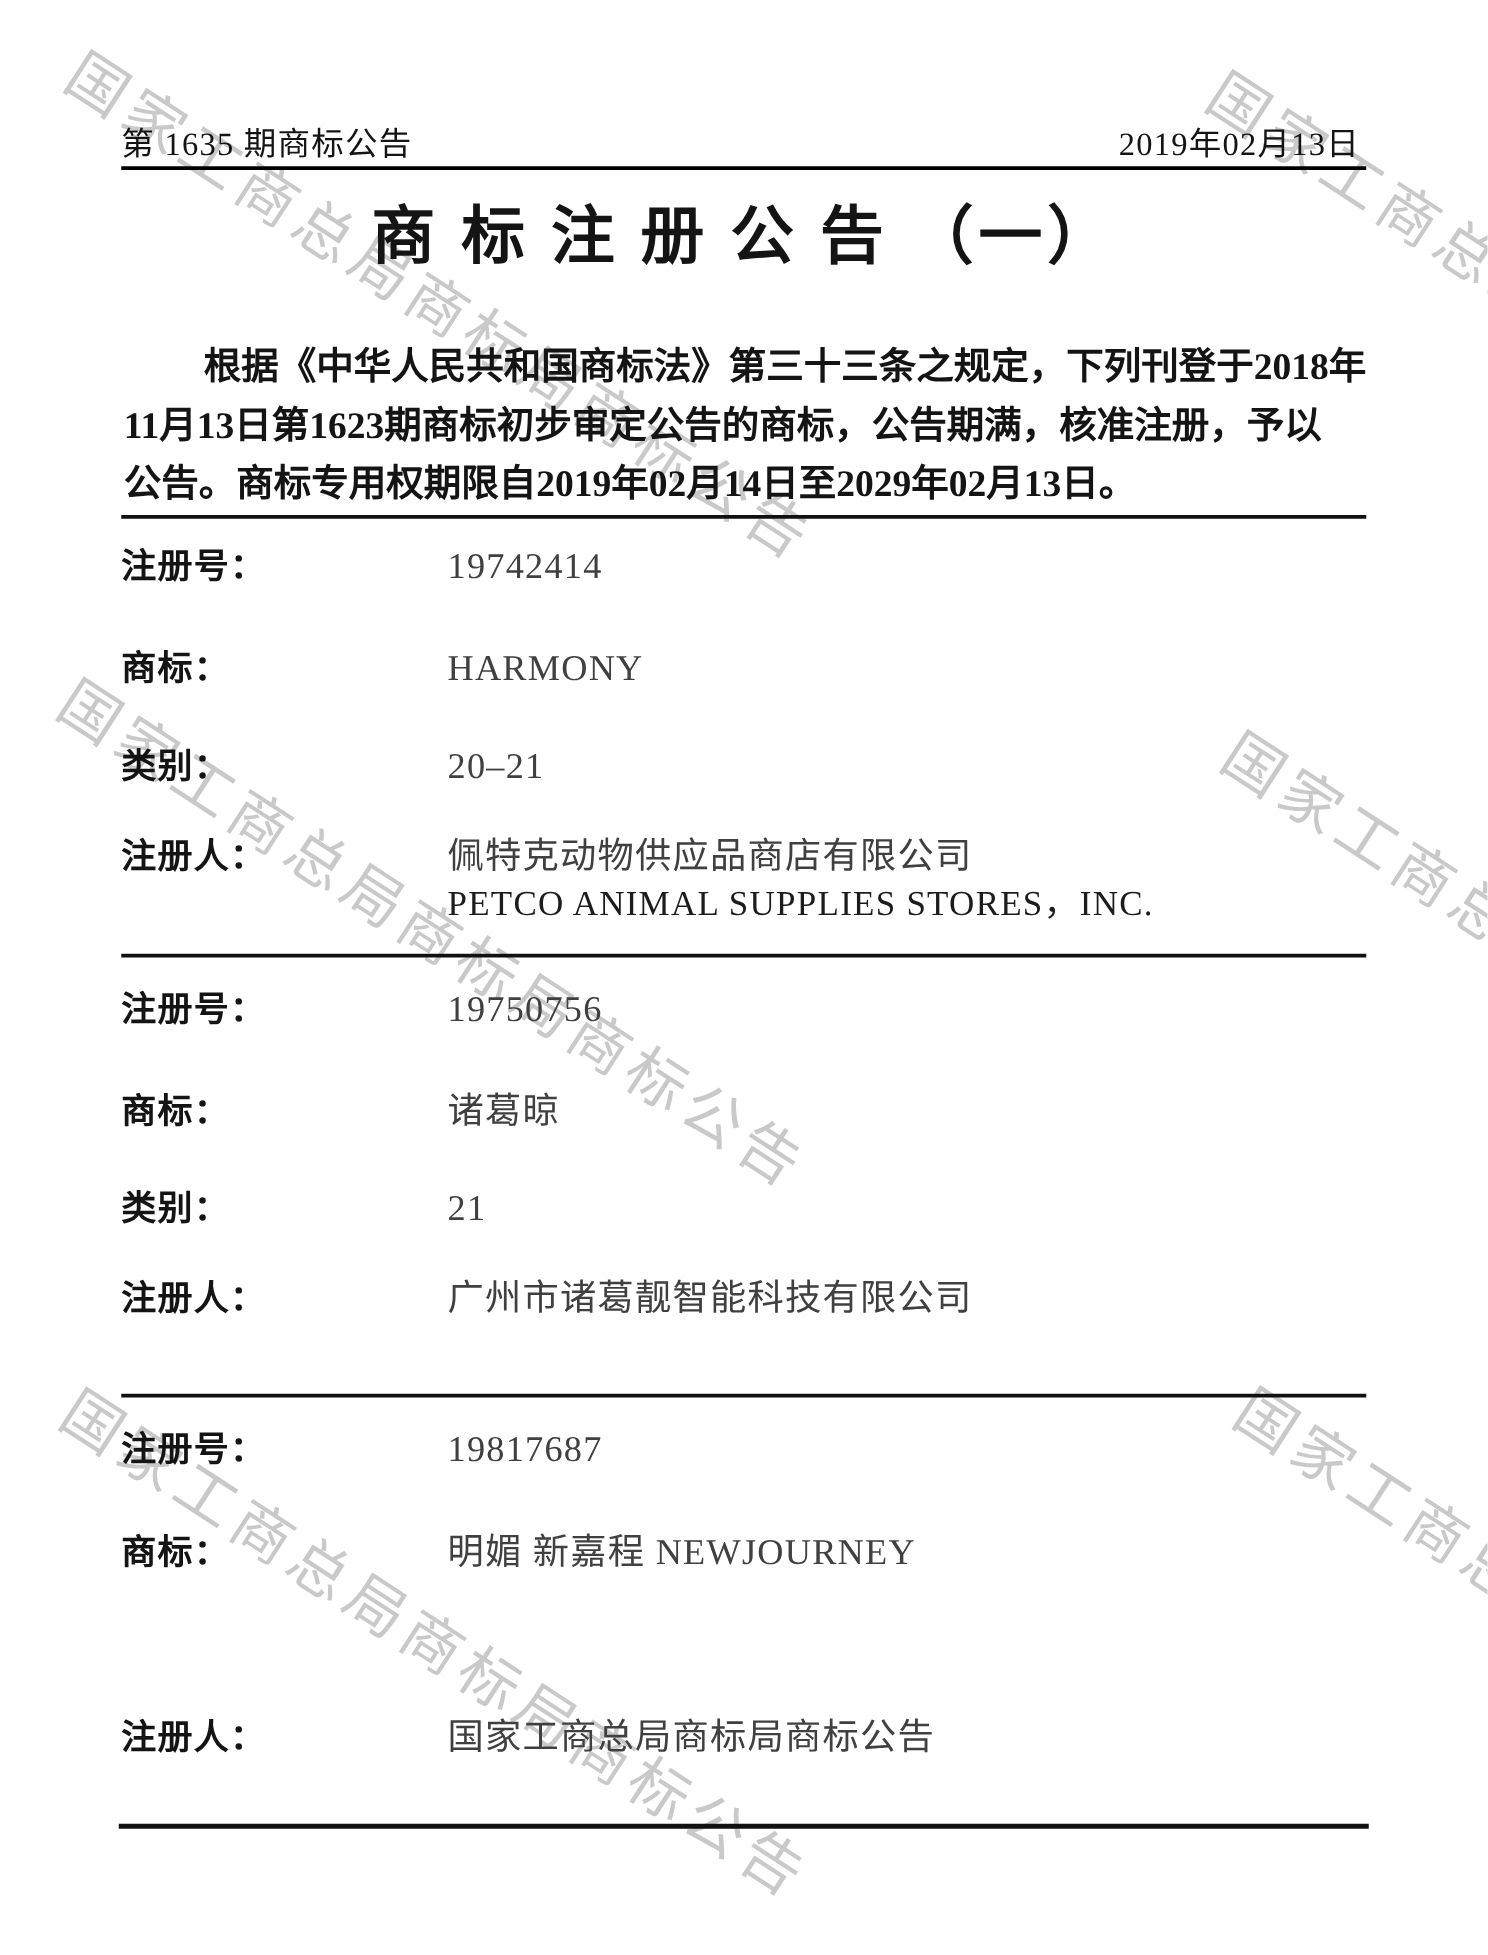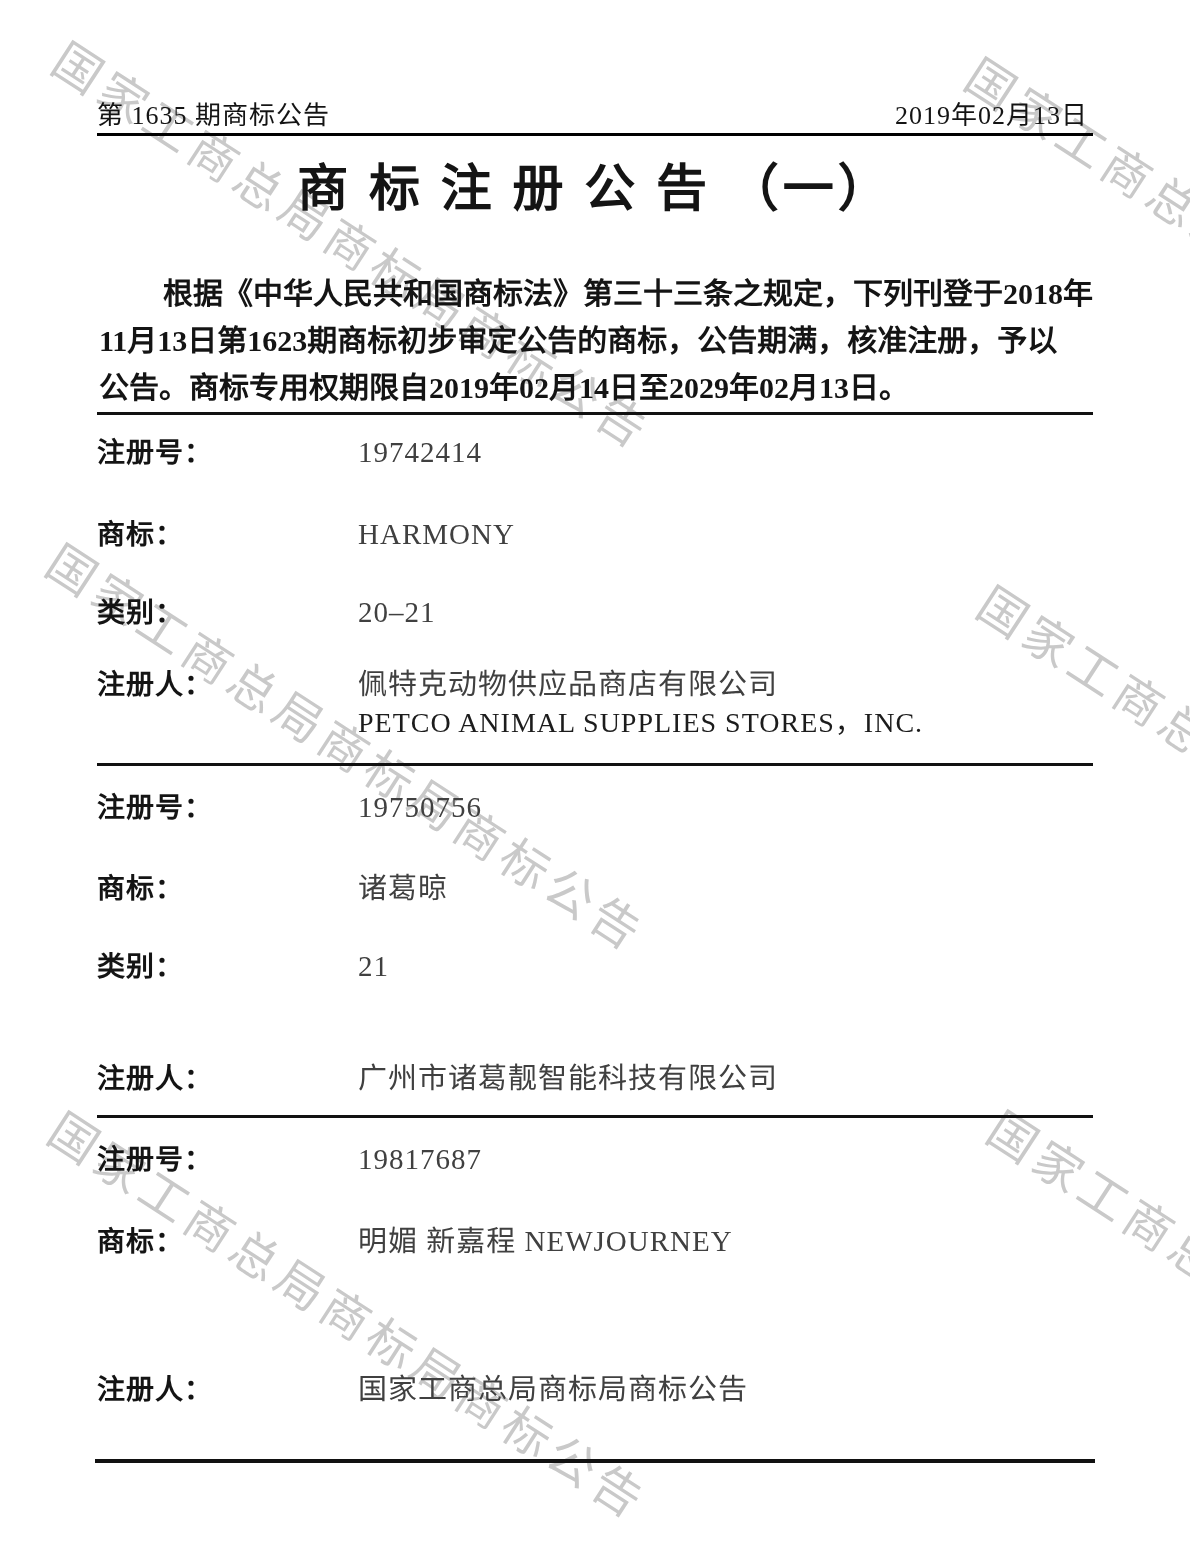--- a/index.html
+++ b/index.html
@@ -69,21 +69,21 @@
     font-size:29px;
     letter-spacing:1px;
     color:#404040;
   }
   .val-en{
     position:absolute;left:358px;
     font-size:28px;letter-spacing:1px;color:#1c1c1c;white-space:nowrap;
   }
   
   .e1-reg{top:430px;} .e1-tm{top:512px;} .e1-cat{top:590px;} .e1-own{top:660px;} .e1-own-en{top:700px;}
-  .e2-reg{top:785px;} .e2-tm{top:864px;} .e2-cat{top:944px;} .e2-own{top:1014px;margin-top:40px;}
+  .e2-reg{top:785px;} .e2-tm{top:864px;} .e2-cat{top:944px;} .e2-own{top:1014px;}
   .e3-reg{top:1137px;} .e3-tm{top:1217px;} .e3-cat{top:1295px;} .e3-own{top:1365px;}
 </style>
 </head>
 <body>
 
 <div class="watermark" style="left:70px;top:36px;">国家工商总局商标局商标公告</div>
 <div class="watermark" style="left:983px;top:52px;">国家工商总局商标局商标公告</div>
 <div class="watermark" style="left:64px;top:538px;">国家工商总局商标局商标公告</div>
 <div class="watermark" style="left:995px;top:580px;">国家工商总局商标局商标公告</div>
 <div class="watermark" style="left:66px;top:1106px;">国家工商总局商标局商标公告</div>

